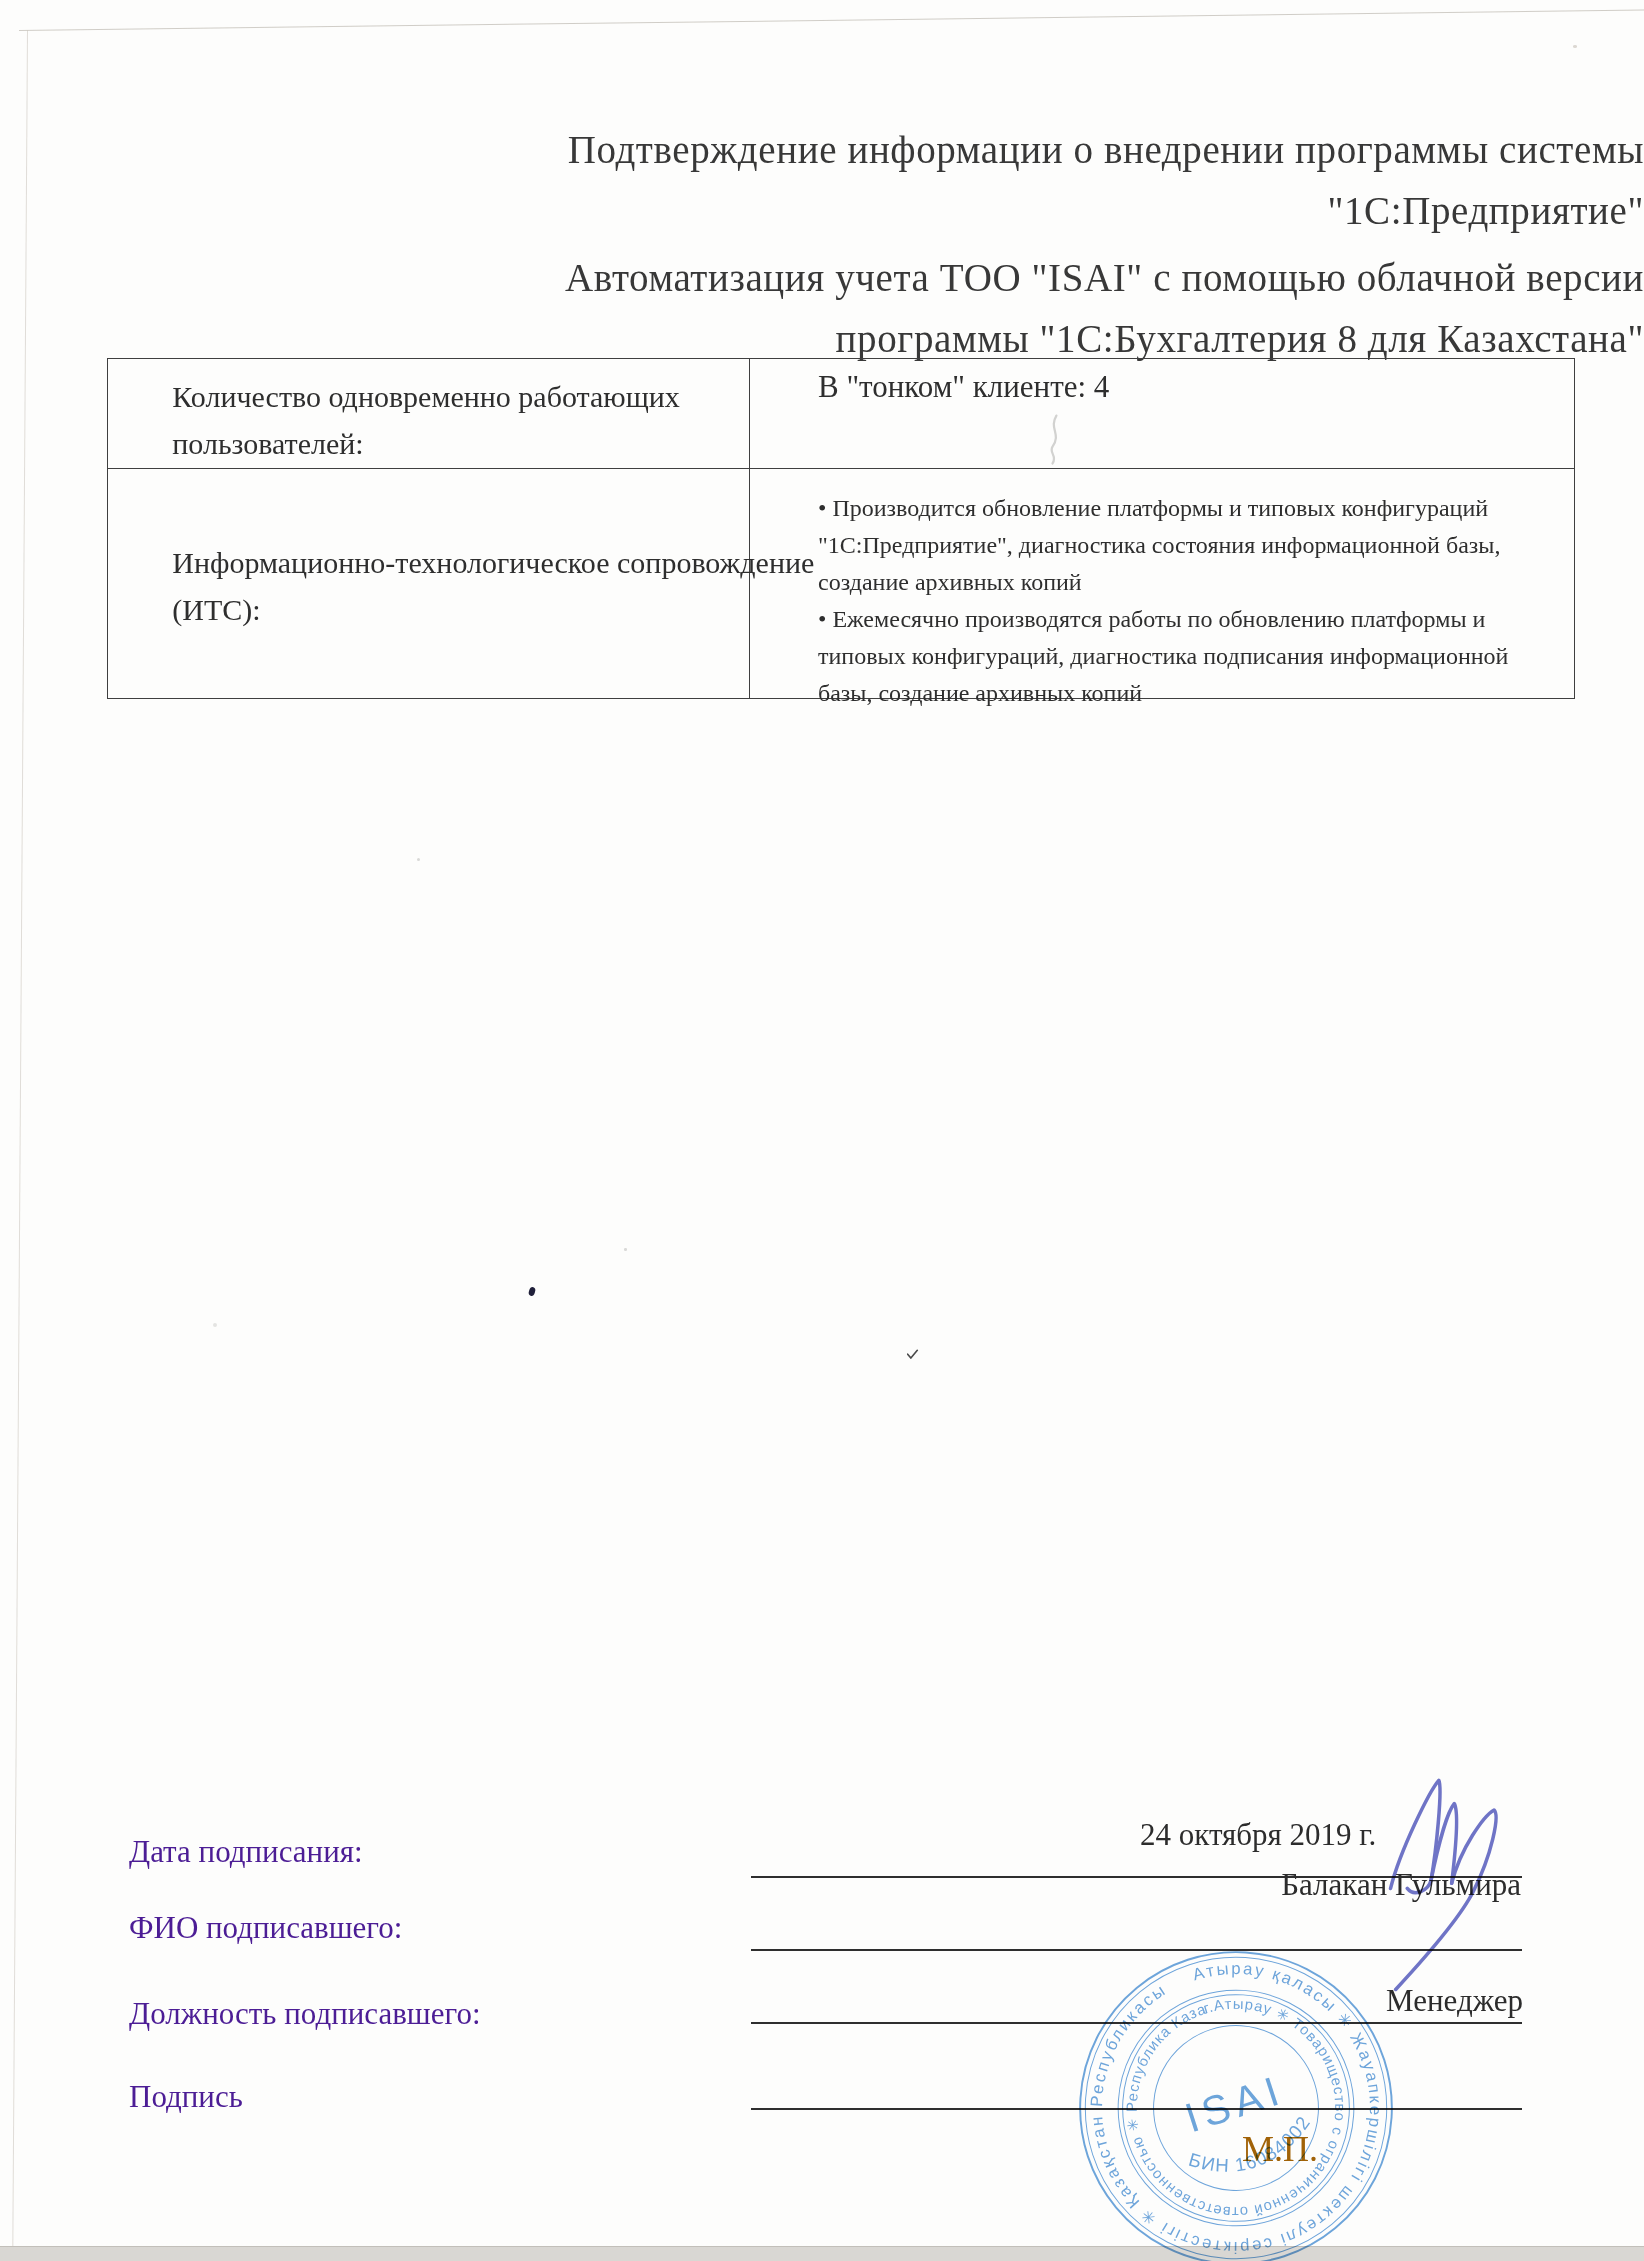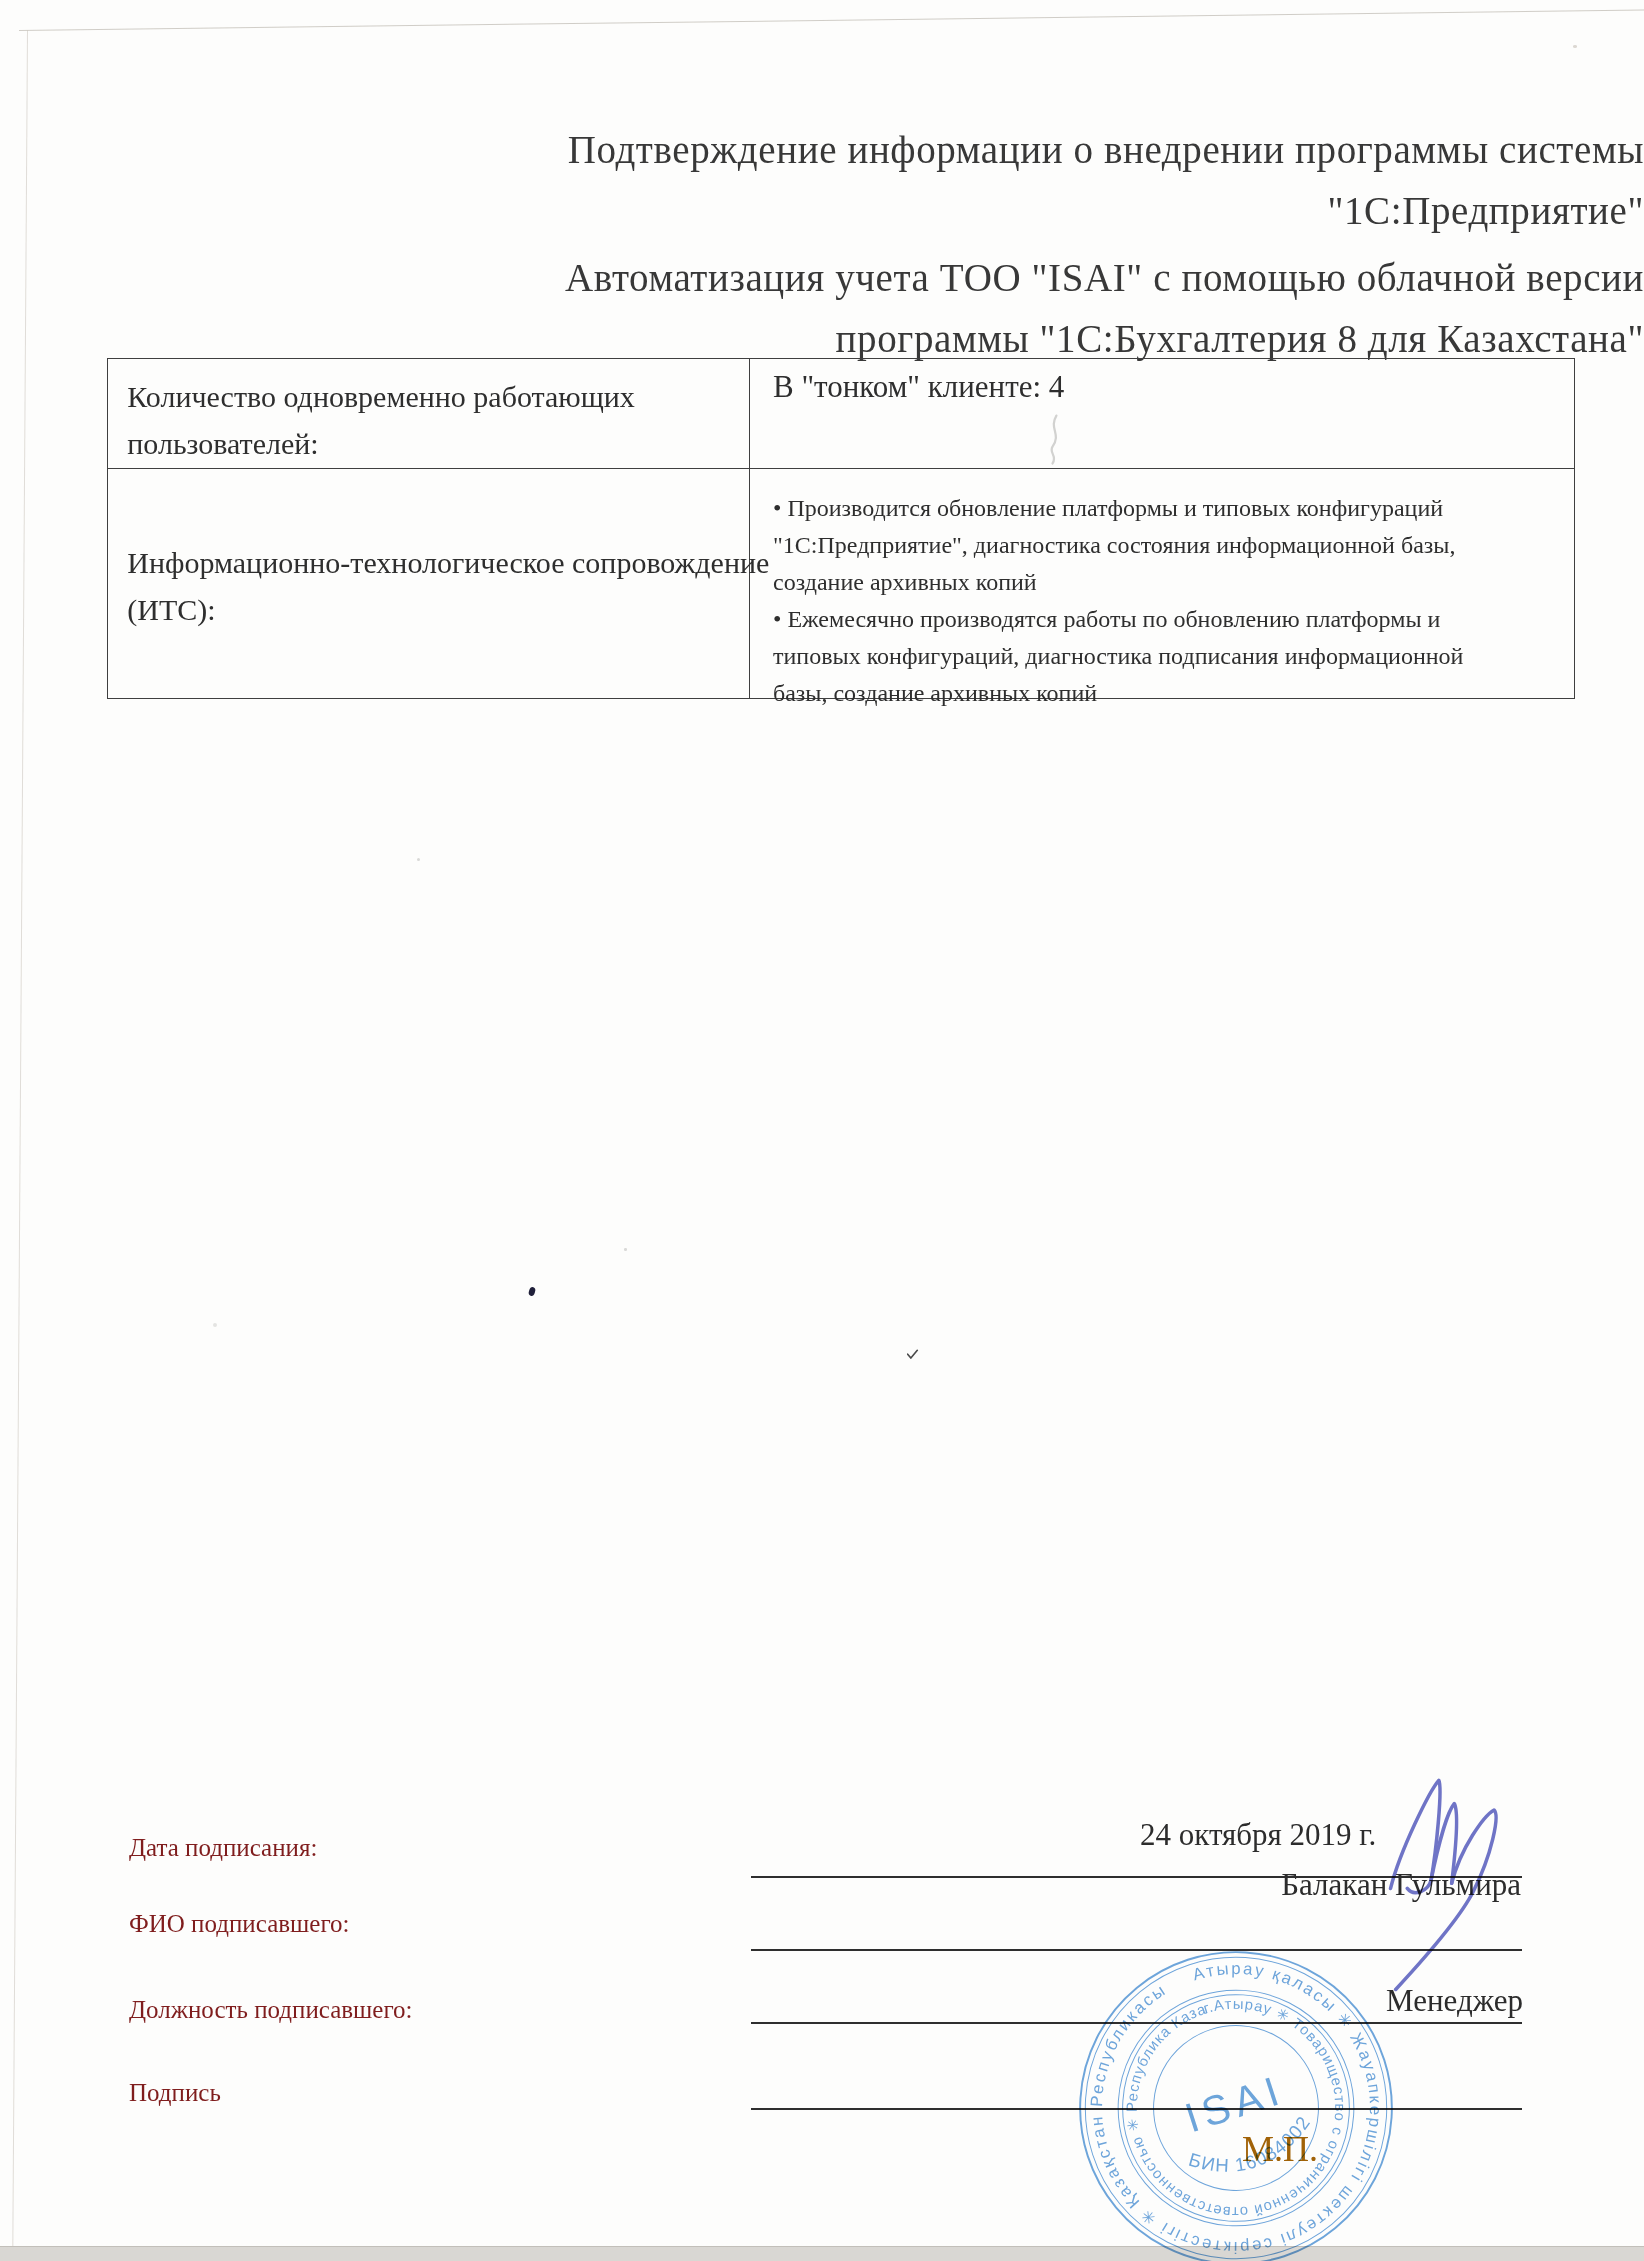--- a/index.html
+++ b/index.html
@@ -27,24 +27,24 @@
   .t-row{display:flex;}
   .t-row1{height:109px;border-bottom:1.9px solid #3f3f3f;}
   .t-row2{height:229px;}
   .cell{box-sizing:border-box;}
   .c-label{width:642px;border-right:1.9px solid #3f3f3f;padding-left:19.3px;font-size:30px;line-height:47px;}
   .c-value{flex:1;padding-left:23px;}
   .r1-label{padding-top:14px;}
   .r1-value{padding-top:10.3px;font-size:31px;}
   .r2-label{padding-top:70px;}
   .r2-value{padding-top:20.6px;font-size:24px;line-height:37px;font-family:Liberation Serif, serif;}
-  .nw{white-space:nowrap;}
+  .nw{white-space:nowrap;margin-left:45px;}
 
   
-  .sig-label{position:absolute;left:129px;font-size:25px;white-space:nowrap;color:#7f1d1d;}
+  .sig-label{position:absolute;left:129px;font-size:31px;white-space:nowrap;color:#4c1d95;}
   .sig-value{position:absolute;font-size:31px;white-space:nowrap;color:#2c2c2c;}
   .sig-line{position:absolute;left:751px;width:771px;height:1.9px;background:#2e2e2e;}
   .v-right{text-align:right;width:387px;}
   .mp{position:absolute;left:1242px;top:2128px;font-size:36px;color:#a16207;}
 
   
   .stamp{position:absolute;left:1075px;top:1947px;mix-blend-mode:multiply;opacity:.82;}
   .stamp text{font-family:"Liberation Sans",sans-serif;}
   .signature-svg{position:absolute;left:1341px;top:1753px;mix-blend-mode:multiply;}
   .pencil-squiggle{position:absolute;left:1046px;top:413px;opacity:.85;}

